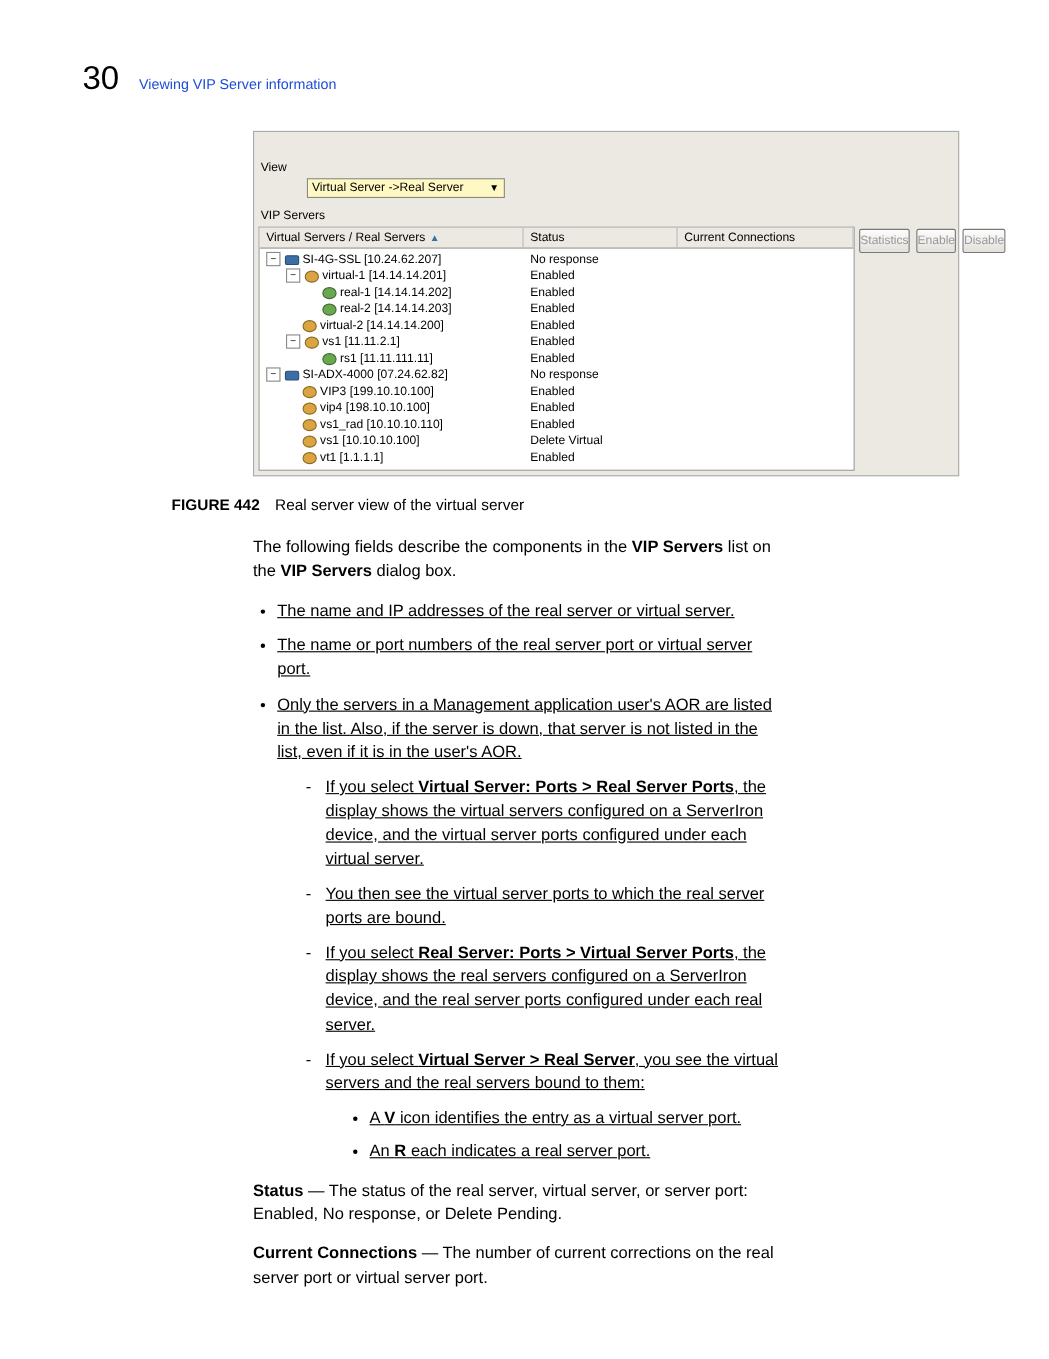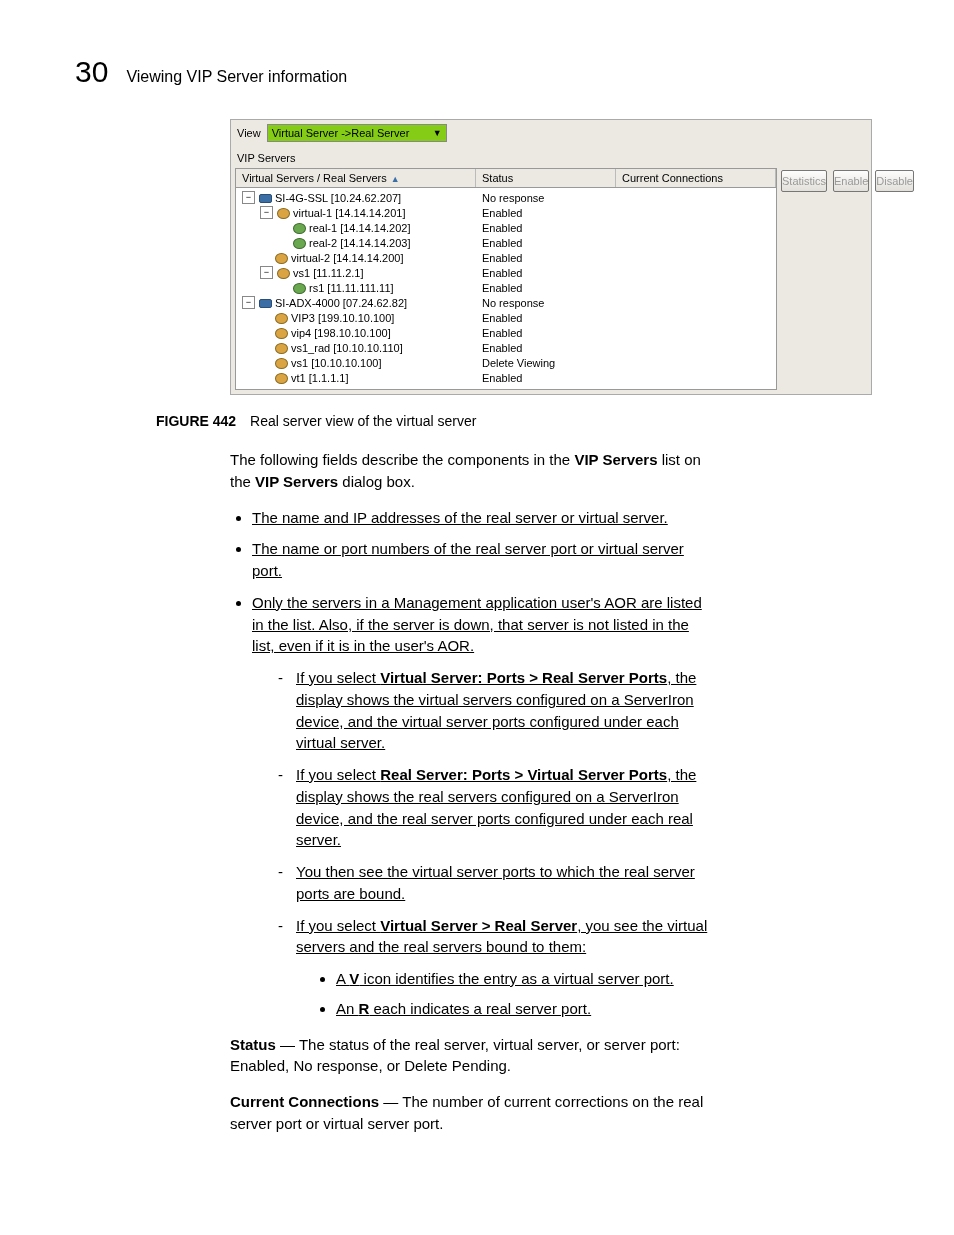--- a/index.html
+++ b/index.html
@@ -1,24 +1,24 @@
 <!DOCTYPE html>
 <html><head>
 <meta charset="utf-8">
 <style>
   body{margin:0;font-family:Arial,Helvetica,sans-serif;background:#fff;color:#000;}
   .page{width:790px;height:1235px;box-sizing:border-box;padding:55px 75px 40px 75px;position:relative;}
   .hdr{display:flex;align-items:baseline;gap:18px;margin-bottom:30px;}
   .hdr-num{font-size:30px;font-weight:400;}
-  .hdr-txt{font-size:16px;color:#000000;}
+  .hdr-txt{font-size:13px;color:#1d4ed8;}
   .fig-wrap{margin-left:155px;margin-bottom:18px;}
   .panel{width:640px;border:1px solid #aaa;background:#ece9e3;font-family:Tahoma,Arial,sans-serif;font-size:11px;color:#000;}
   .view-row{display:flex;align-items:center;padding:4px 6px 6px 6px;}
-  .view-lbl{margin-right:6px;}
-  .view-sel{flex:0 0 auto;width:180px;height:18px;border:1px solid #888;background:#84cc16;display:flex;align-items:center;justify-content:space-between;padding:0 4px;box-sizing:border-box;}
+  .view-lbl{margin-right:18px;}
+  .view-sel{flex:0 0 auto;width:180px;height:18px;border:1px solid #888;background:#fef9c3;display:flex;align-items:center;justify-content:space-between;padding:0 4px;box-sizing:border-box;margin-top:38px;}
   .view-sel .arrow{font-size:9px;}
   .sub-title{padding:4px 6px 2px 6px;}
   .inner{display:flex;align-items:flex-start;}
   .grid{border:1px solid #999;background:#fff;flex:1;margin:2px 4px 4px 4px;}
   .ghead{display:flex;border-bottom:1px solid #999;background:#ece9e3;}
   .ghead>div{padding:3px 6px;border-right:1px solid #bbb;box-sizing:border-box;}
   .gc1{width:240px;} .gc2{width:140px;} .gc3{flex:1;}
   .sort{color:#3a6ea5;margin-left:4px;font-size:9px;}
   .gbody{padding:2px 0 4px 0;}
   .row{display:flex;align-items:center;height:15px;}
@@ -172,21 +172,21 @@
                 </div>
                 <div class="c2">Enabled</div>
               </div>
               <div class="row">
                 <div class="c1">
                   <span style="display: inline-block; width: 24px; flex: 0 0 24px;"></span>
                   <span class="ind"></span>
                   <span class="ic ic-v"></span>
                   <span>vs1 [10.10.10.100]</span>
                 </div>
-                <div class="c2">Delete Viewing</div>
+                <div class="c2">Delete Virtual</div>
               </div>
               <div class="row">
                 <div class="c1">
                   <span style="display: inline-block; width: 24px; flex: 0 0 24px;"></span>
                   <span class="ind"></span>
                   <span class="ic ic-v"></span>
                   <span>vt1 [1.1.1.1]</span>
                 </div>
                 <div class="c2">Enabled</div>
               </div>
@@ -210,22 +210,22 @@
     <p>
       <span>The following fields describe the components in the </span><b>VIP Servers</b><span> list on the </span><b>VIP Servers</b><span> dialog box.</span>
     </p>
     <ul class="b1">
       <li>The name and IP addresses of the real server or virtual server.</li>
       <li>The name or port numbers of the real server port or virtual server port.</li>
       <li>
         <span>Only the servers in a Management application user's AOR are listed in the list. Also, if the server is down, that server is not listed in the list, even if it is in the user's AOR.</span>
         <ul class="d1">
           <li><span>If you select </span><b>Virtual Server: Ports &gt; Real Server Ports</b><span>, the display shows the virtual servers configured on a ServerIron device, and the virtual server ports configured under each virtual server.</span></li>
+          <li>You then see the virtual server ports to which the real server ports are bound.</li>
           <li><span>If you select </span><b>Real Server: Ports &gt; Virtual Server Ports</b><span>, the display shows the real servers configured on a ServerIron device, and the real server ports configured under each real server.</span></li>
-          <li>You then see the virtual server ports to which the real server ports are bound.</li>
           <li><span>If you select </span><b>Virtual Server &gt; Real Server</b><span>, you see the virtual servers and the real servers bound to them:</span>
             <ul class="b2">
               <li><span>A </span><b>V</b><span> icon identifies the entry as a virtual server port.</span></li>
               <li><span>An </span><b>R</b><span> each indicates a real server port.</span></li>
             </ul>
           </li>
         </ul>
       </li>
     </ul>
     <p><b>Status</b><span> — The status of the real server, virtual server, or server port: Enabled, No response, or Delete Pending.</span></p>

